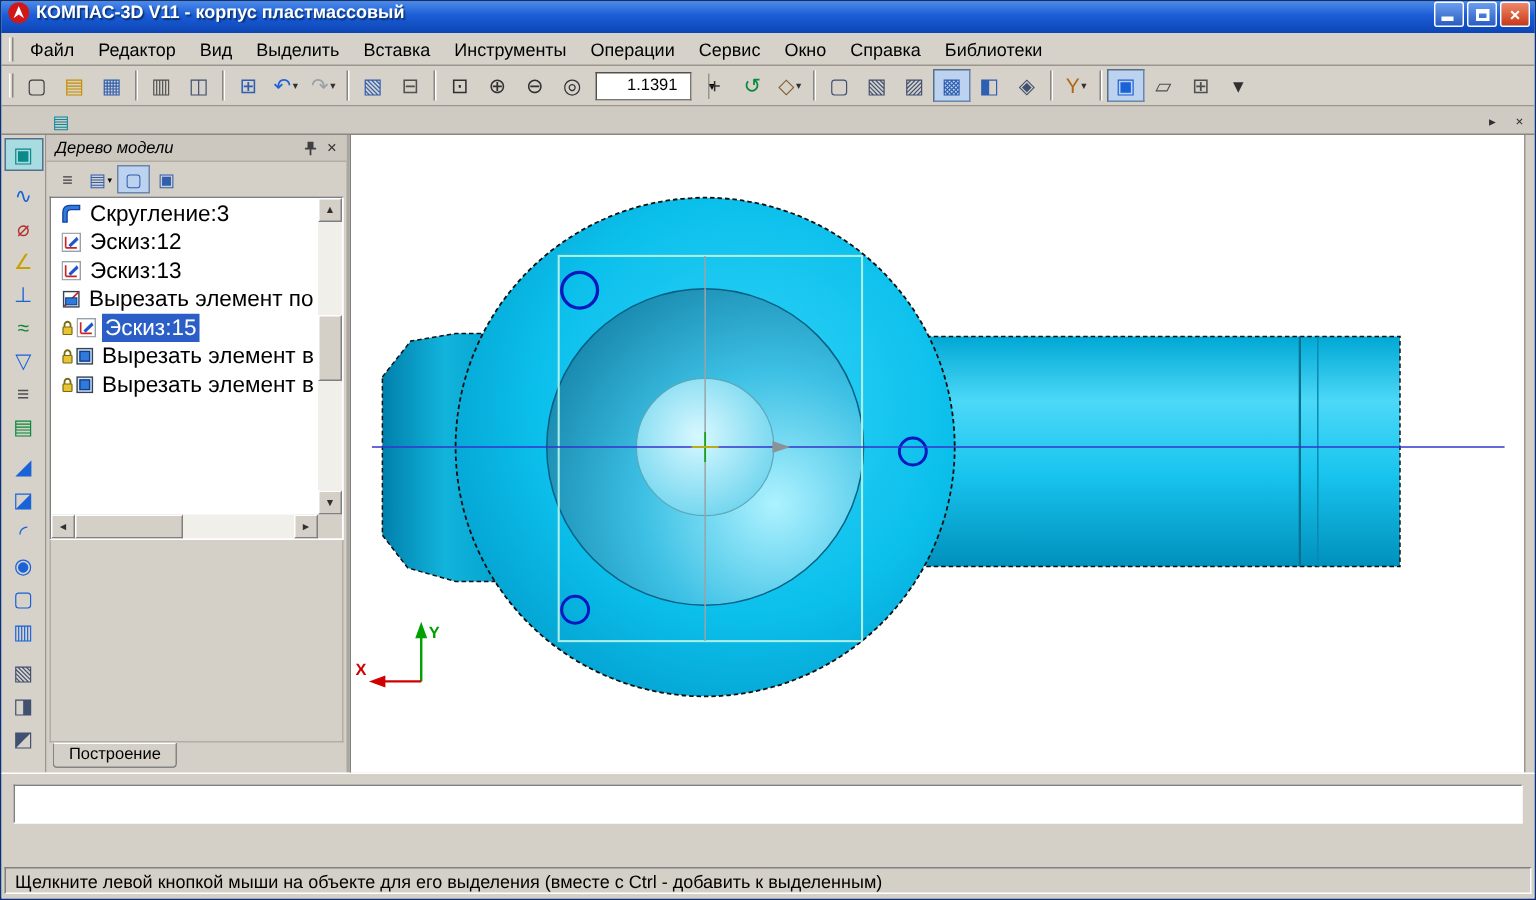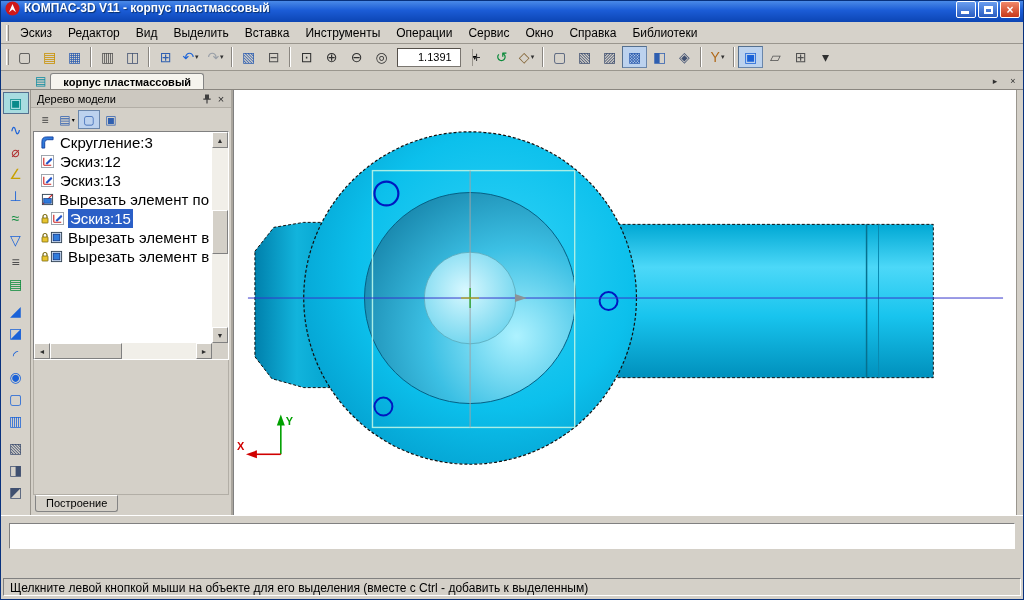--- a/index.html
+++ b/index.html
@@ -58,21 +58,21 @@
   .sb-btn2 { width:26px; height:22px; display:flex; align-items:center; justify-content:center;
     border:1px solid transparent; flex:0 0 22px; }
   .sb-btn2.pressed { background:#a8dce0; border:1px solid #55708f; }
   .sb-btn2.gap { margin-top:5px; }
   .sb-glyph { font-size:14px; line-height:1; }
 
   
   .tree-panel { flex:0 0 202px; width:202px; background:#d4d0c8; border-right:2px solid #aaa69e;
     display:flex; flex-direction:column; }
   .tree-header { height:18px; flex:0 0 18px; background:#ccc8c0; display:flex; align-items:center;
-    padding:0 3px 0 6px; border-bottom:1px solid #b2aea6; }
+    padding:0 3px 0 6px; border-bottom:1px solid #b2aea6;font-style:italic; }
   .tree-title { flex:1; font-size:11px; }
   .hdr-btn { width:14px; height:14px; display:flex; align-items:center; justify-content:center;
     font-size:11px; color:#303030; }
   .tree-toolbar { height:23px; flex:0 0 23px; display:flex; align-items:center; padding-left:3px; }
   .tt-btn { width:22px; height:19px; display:flex; align-items:center; justify-content:center;
     border:1px solid transparent; }
   .tt-btn.pressed { background:#bcd2ee; border:1px solid #6a86aa; }
   .tt-glyph { font-size:12px; line-height:1; }
   .tt-dd { font-size:6px; margin-left:1px; }
   .tree-box { position:relative; height:229px; flex:0 0 229px; margin:0 2px; background:#fff;
@@ -132,21 +132,21 @@
     <span class="win-btn">
         <span class="max-box"></span>
       </span>
     <span class="win-btn close">
         <span>×</span>
       </span>
   </div>
 
   <div class="menubar">
     <span class="menu-grip"></span>
-  <div class="menu-item">Эскиз</div>
+  <div class="menu-item">Файл</div>
       <div class="menu-item">Редактор</div>
       <div class="menu-item">Вид</div>
       <div class="menu-item">Выделить</div>
       <div class="menu-item">Вставка</div>
       <div class="menu-item">Инструменты</div>
       <div class="menu-item">Операции</div>
       <div class="menu-item">Сервис</div>
       <div class="menu-item">Окно</div>
       <div class="menu-item">Справка</div>
       <div class="menu-item">Библиотеки</div>
@@ -250,23 +250,20 @@
       <div class="tb-btn">
         <div class="tb-glyph" style="color: rgb(80, 80, 80);">⊞</div>
       </div>
       <div class="tb-btn">
         <div class="tb-glyph" style="color: rgb(48, 48, 48);">▾</div>
       </div>
     </div>
 
   <div class="tabbar">
     <span class="tab-doc-icon">▤</span>
-    <div class="doc-tab">
-      <span>корпус пластмассовый</span>
-    </div>
     <div class="tab-spacer"></div>
     <div class="tab-btn">▸</div>
     <div class="tab-btn">×</div>
   </div>
 
   <div class="mid">
 
     <div class="side-toolbar">
         <div class="sb-btn2 pressed">
           <div class="sb-glyph" style="color: rgb(10, 138, 138);">▣</div>

